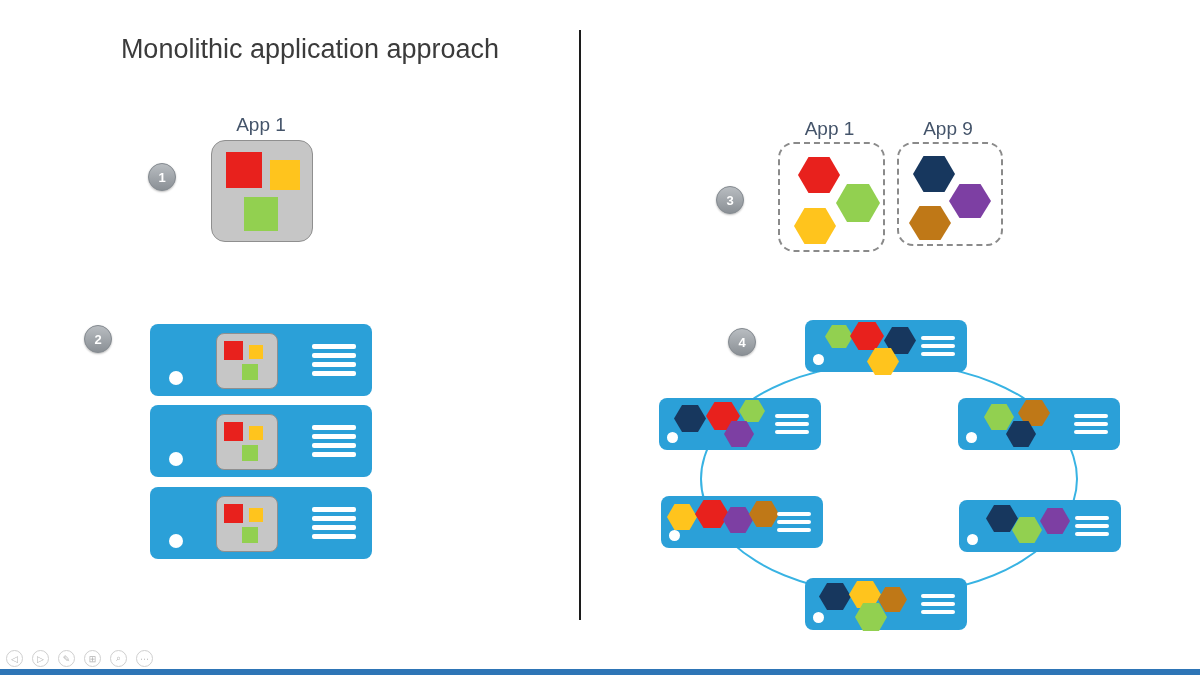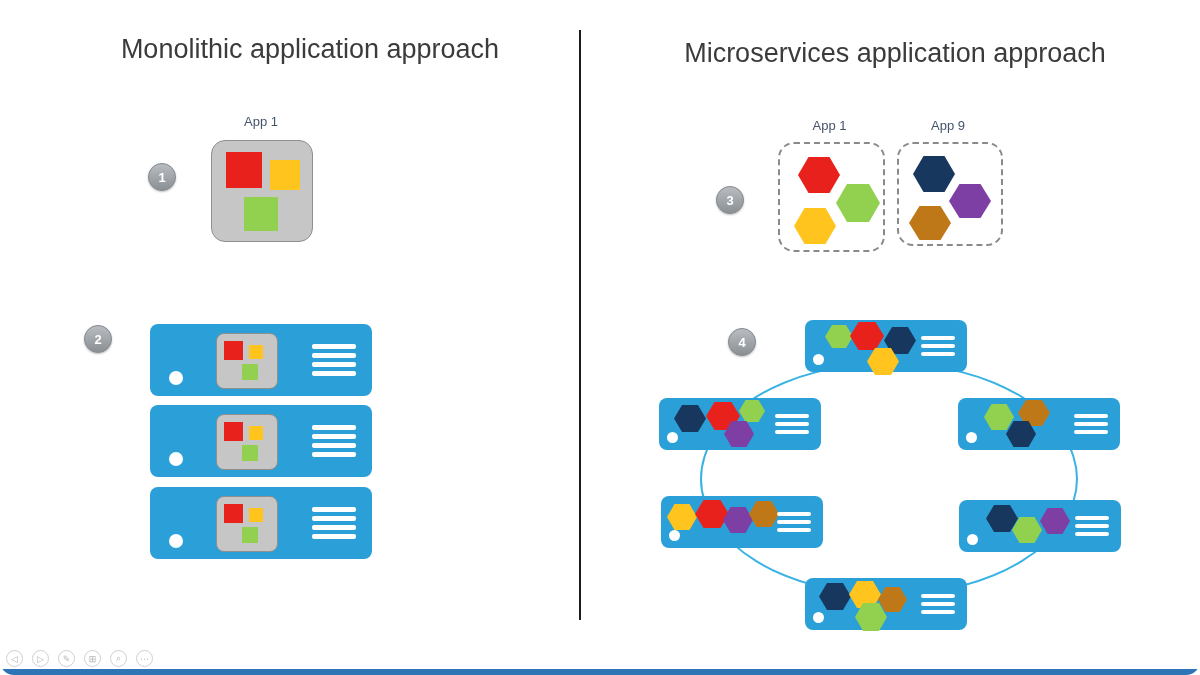--- a/index.html
+++ b/index.html
@@ -1,25 +1,25 @@
 <!DOCTYPE html>
 <html><head>
 <meta charset="utf-8">
 <style>
   html,body{margin:0;padding:0;background:#fff;}
   .slide{position:relative;width:1200px;height:675px;background:#fff;overflow:hidden;
-         font-family:"Liberation Sans",sans-serif;border-radius:14px;}
+         font-family:"Liberation Sans",sans-serif;}
   .title{position:absolute;text-align:center;font-size:27px;color:#3b3b3b;}
   .divider{position:absolute;left:579px;top:30px;width:2px;height:590px;background:#1c1c1c;}
   .badge{position:absolute;width:26px;height:26px;border-radius:50%;
          display:flex;align-items:center;justify-content:center;
          color:#fff;font-size:13px;font-weight:bold;
          border:1px solid #868c92;box-shadow:0 1px 2px rgba(0,0,0,.25);
          background-image:linear-gradient(rgba(255,255,255,.30),rgba(0,0,0,.10));}
-  .app-label{position:absolute;text-align:center;font-size:13px;color:#44546a;}
+  .app-label{position:absolute;text-align:center;font-size:19px;color:#44546a;}
   .mono-app{position:absolute;border:1px solid #8f8f8f;border-radius:14px;}
   .blk{position:absolute;display:block;}
   .server{position:absolute;border-radius:8px;}
   .server-lg{width:222px;height:72px;}
   .server-sm{width:162px;height:52px;}
   .dot{position:absolute;background:#fff;border-radius:50%;display:block;}
   .mini-app{position:absolute;left:66px;top:9px;width:60px;height:54px;
             border:1px solid #8f8f8f;border-radius:8px;}
   .lines{position:absolute;top:50%;transform:translateY(-50%);
          display:flex;flex-direction:column;}
@@ -38,21 +38,20 @@
         color:#b3b3b3;font-size:9px;display:flex;align-items:center;justify-content:center;
         padding:0;cursor:pointer;}
   .bottom-bar{position:absolute;left:0;bottom:0;width:100%;height:6px;}
 </style>
 </head>
 <body>
 
 <div class="slide">
 
   <div class="title" style="left:60px;top:34px;width:500px">Monolithic application approach</div>
-  <div class="title" style="left:640px;top:38px;width:510px">Microservices application approach</div>
   <div class="divider"></div>
 
   <div class="badge" style="left: 148px; top: 163px; background-color: rgb(154, 160, 166);">1</div>
   <div class="app-label" style="left:211px;top:114px;width:100px">App 1</div>
   <div class="mono-app" style="left: 211px; top: 140px; width: 100px; height: 100px; background-color: rgb(198, 198, 198);">
     <span class="blk" style="left: 14px; top: 11px; width: 36px; height: 36px; background-color: rgb(232, 33, 29);"></span>
     <span class="blk" style="left: 58px; top: 19px; width: 30px; height: 30px; background-color: rgb(255, 196, 29);"></span>
     <span class="blk" style="left: 32px; top: 56px; width: 34px; height: 34px; background-color: rgb(146, 208, 80);"></span>
   </div>
 

